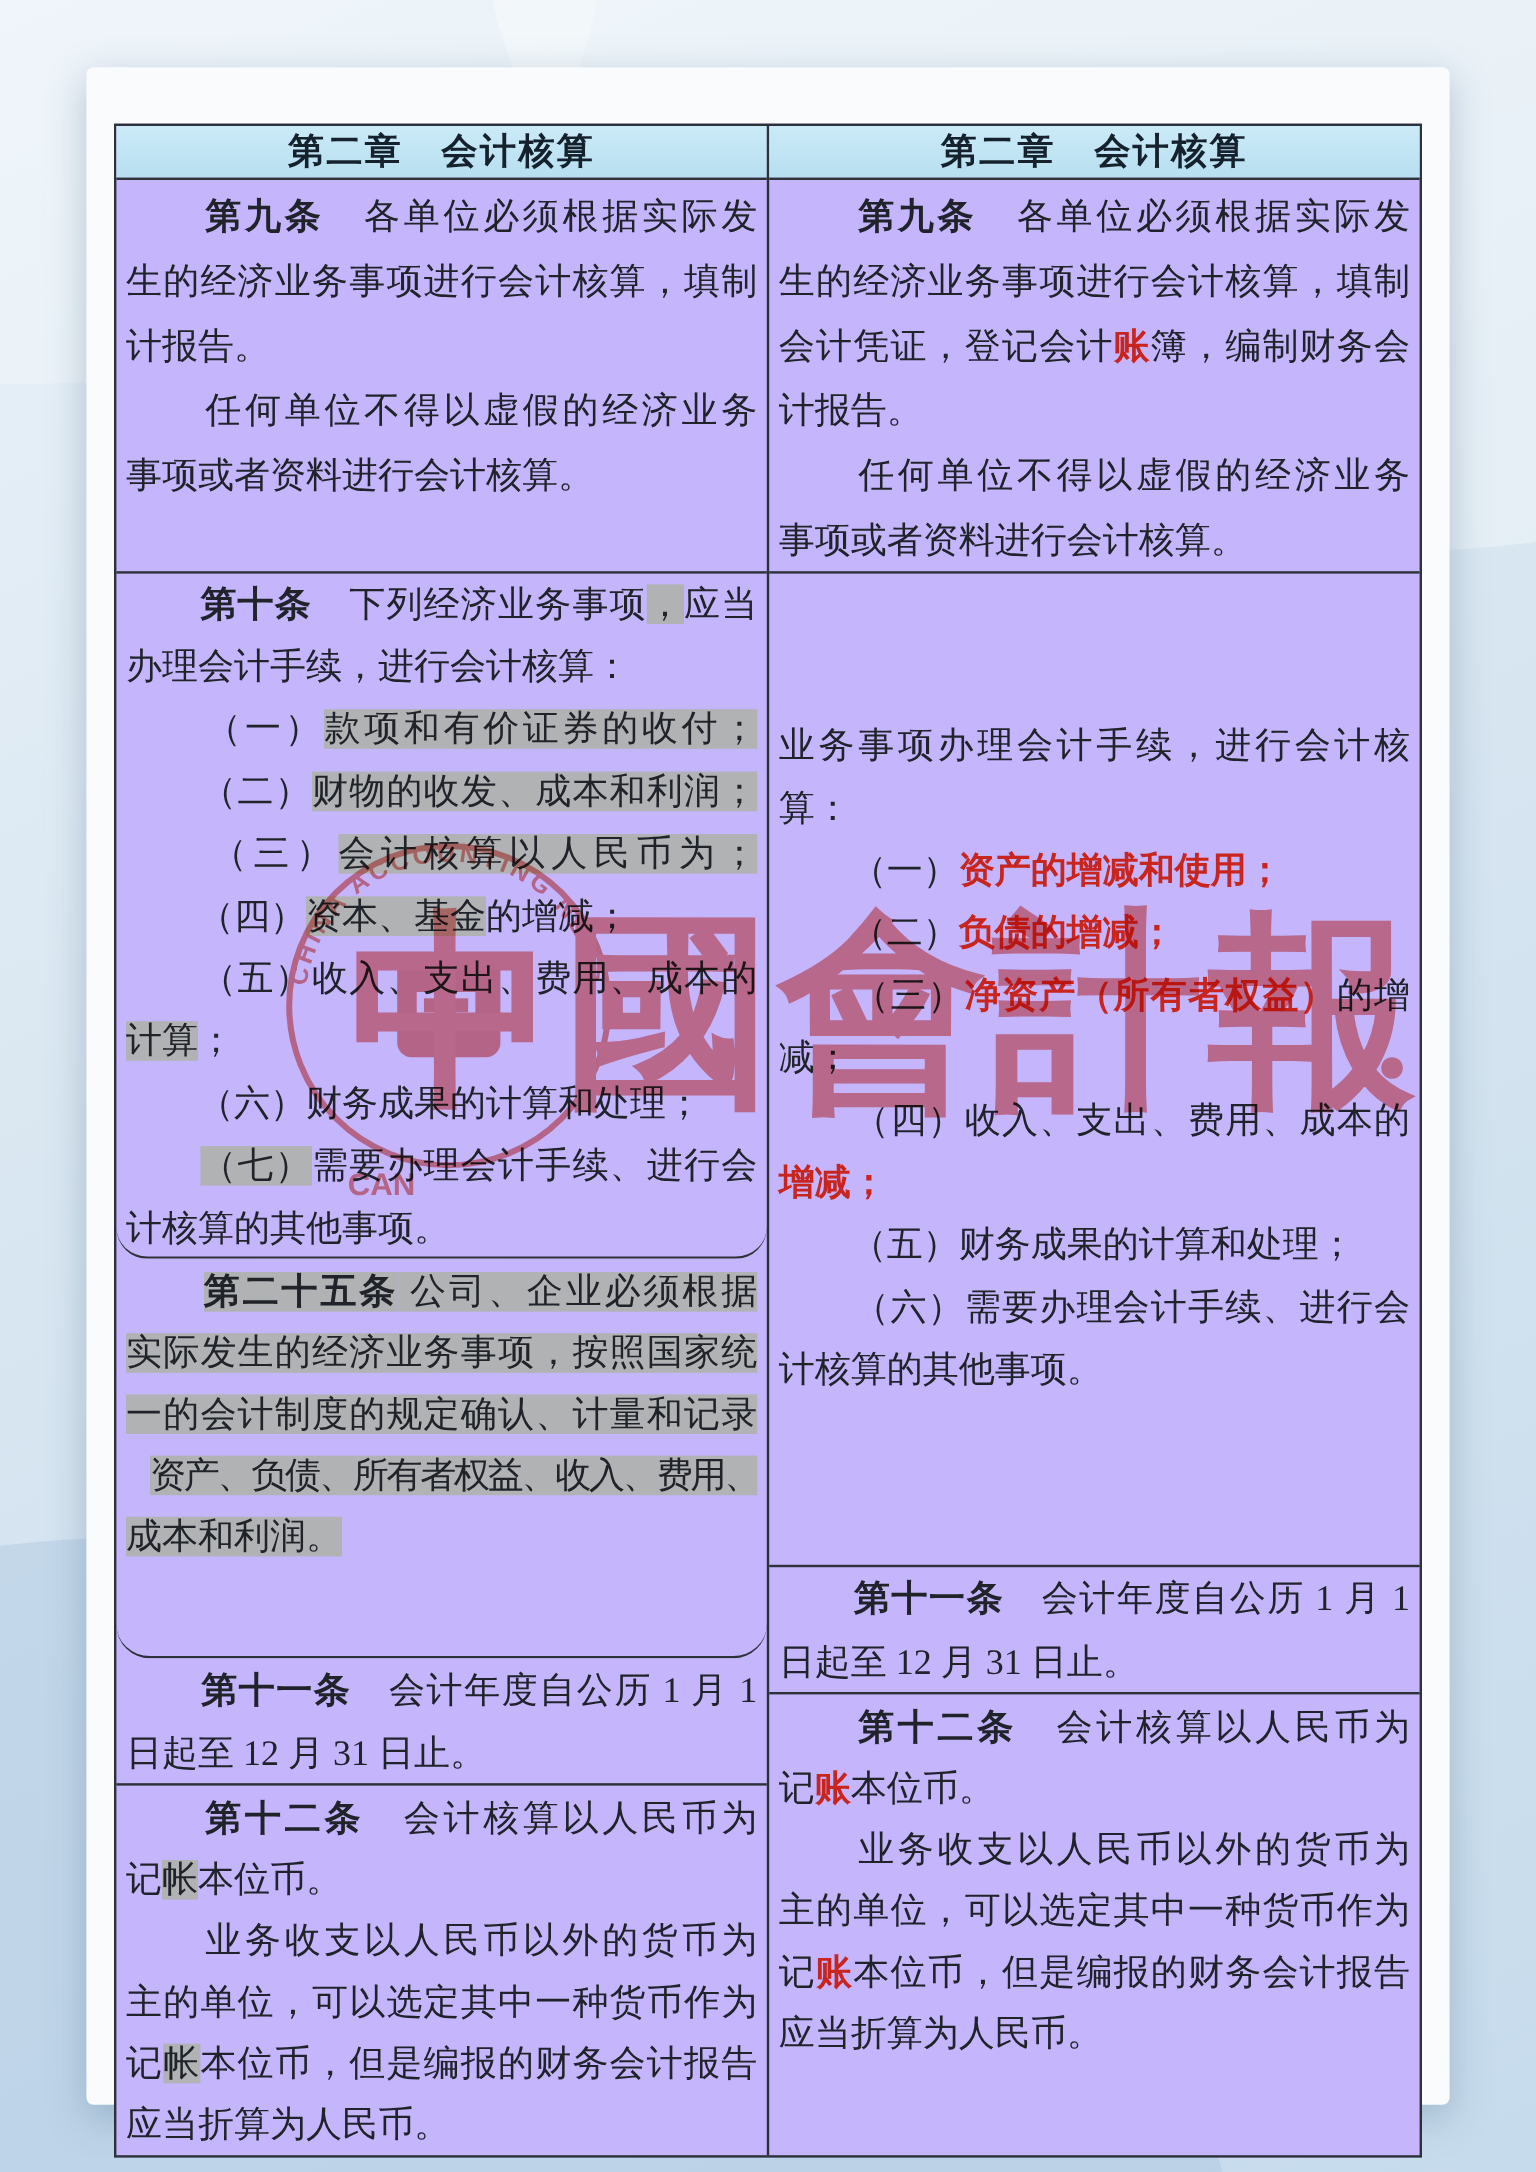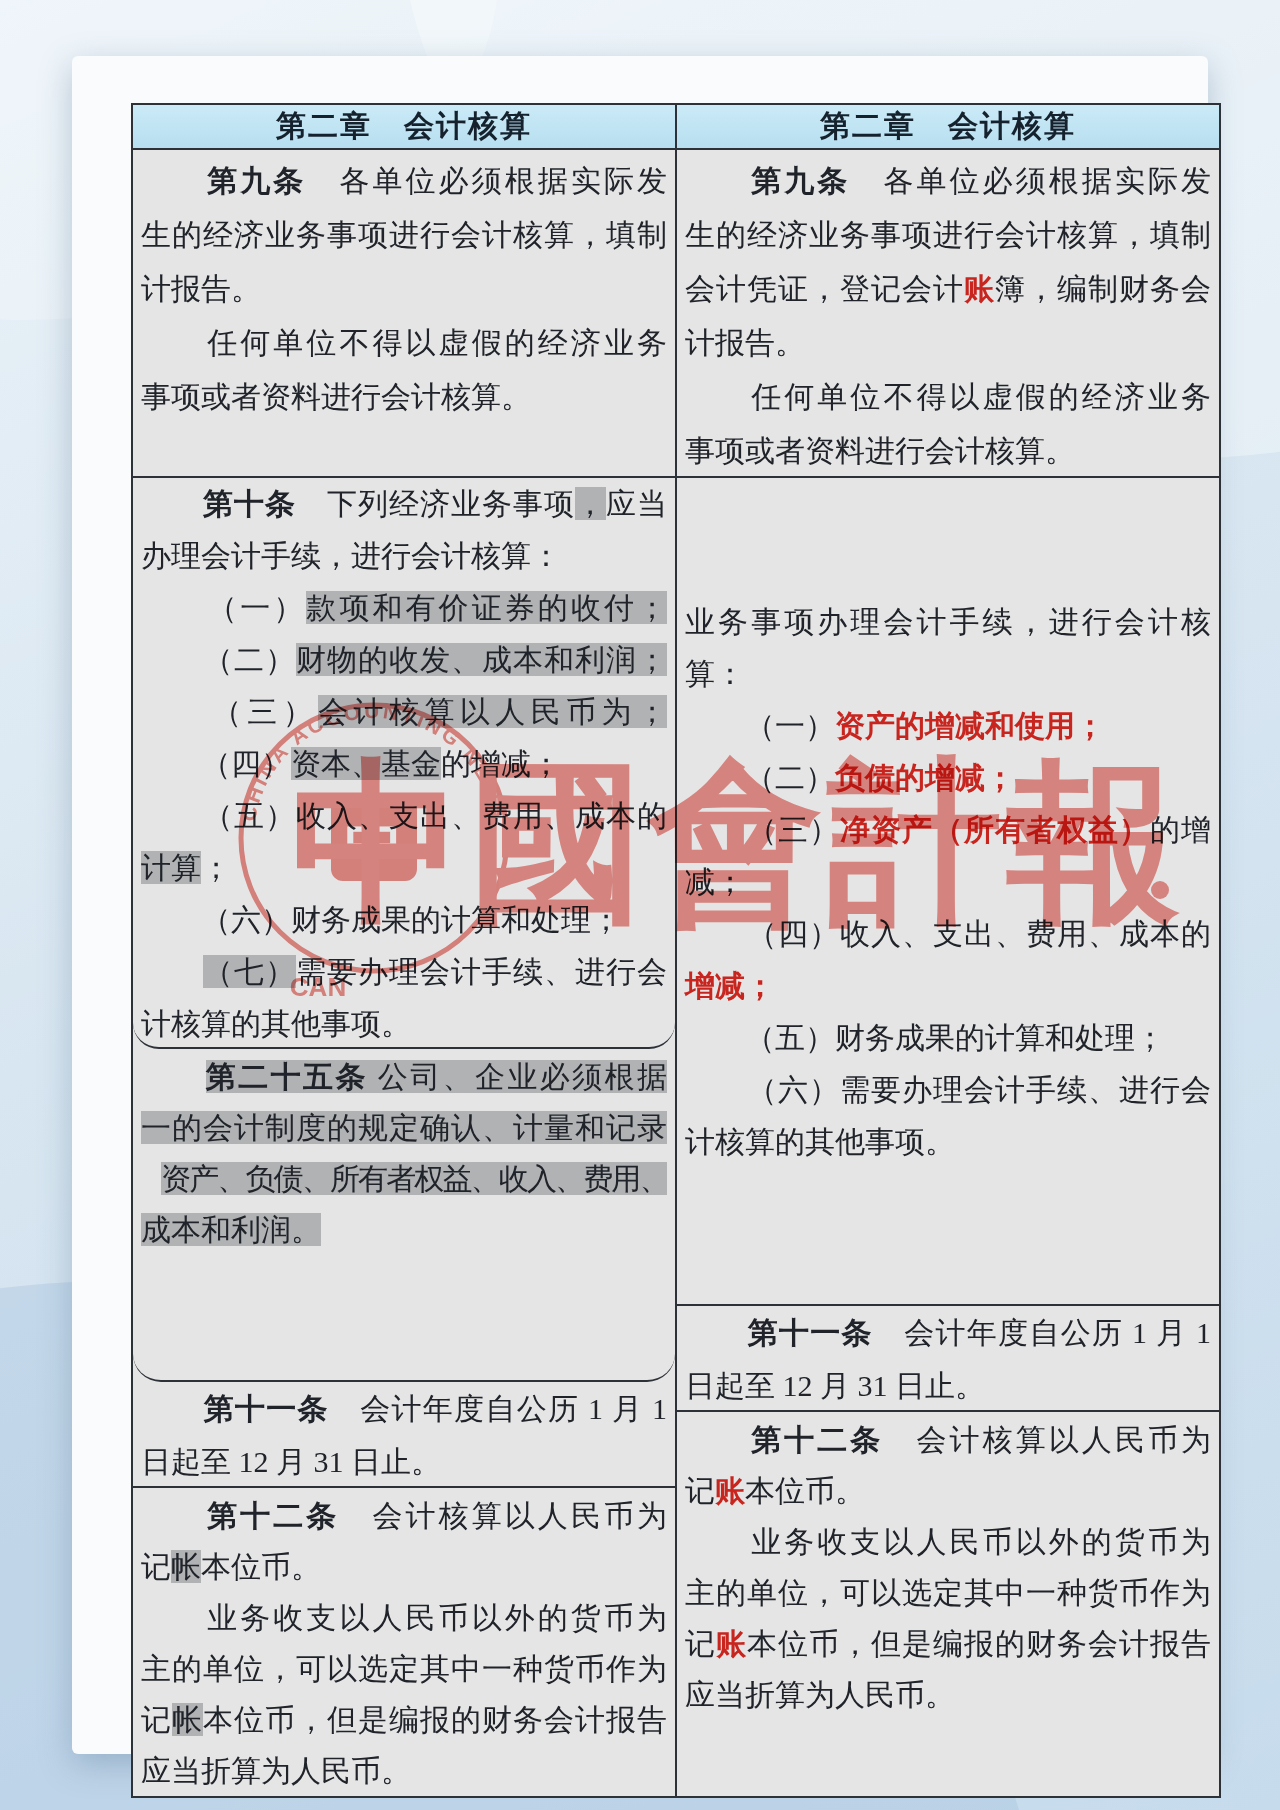--- a/index.html
+++ b/index.html
@@ -12,21 +12,21 @@
   .w1{width:1500px;height:1100px;right:-620px;top:-640px;background:rgba(255,255,255,.32);}
   .w2{width:1800px;height:1350px;left:-760px;bottom:-820px;background:rgba(168,196,222,.40);}
   .w3{width:950px;height:720px;left:-450px;top:-400px;background:rgba(255,255,255,.26);}
   .page{
     position:absolute;left:72px;top:56px;width:1136px;height:1698px;
     background:#f9fbfd;border-radius:6px;
     box-shadow:0 10px 32px rgba(90,120,150,.38);
   }
   .law-table{
     position:absolute;left:23px;top:47px;width:1086px;
-    border:2px solid #2d3138;display:flex;background:#e5e5e5;margin-left:36px;
+    border:2px solid #2d3138;display:flex;background:#c4b5fd;
   }
   .col{flex:1 1 0;min-width:0;}
   .col-right{border-left:2px solid #2d3138;}
   .cell{
     box-sizing:border-box;border-bottom:2px solid #2d3138;
     padding:0 8px;overflow:hidden;font-size:30px;color:#20242a;
   }
   .col > .cell:last-child{border-bottom:none;}
   .hcell{display:flex;align-items:center;justify-content:center;
     background:linear-gradient(#cbeaf7,#b7dff0);padding:0;}
@@ -73,20 +73,21 @@
           <div class="line fill"><span class="sg-n">　　（三）</span><span class="sg-hl">会计核算以人民币为；</span></div>
           <div class="line nf"><span class="sg-n">　　（四）</span><span class="sg-hl">资本、基金</span><span class="sg-n">的增减；</span></div>
           <div class="line fill"><span class="sg-n">　　（五）收入、支出、费用、成本的</span></div>
           <div class="line nf"><span class="sg-hl">计算</span><span class="sg-n">；</span></div>
           <div class="line nf"><span class="sg-n">　　（六）财务成果的计算和处理；</span></div>
           <div class="line fill"><span class="sg-n">　　</span><span class="sg-hl">（七）</span><span class="sg-n">需要办理会计手续、进行会</span></div>
           <div class="line nf"><span class="sg-n">计核算的其他事项。</span></div>
         </div>
         <div class="cell" style="height: 333px; line-height: 51px; padding-top: 2px; border-radius: 28px;">
           <div class="line fill"><span class="sg-n">　　</span><span class="sg-hlb">第二十五条</span><span class="sg-hl"> 公司、企业必须根据</span></div>
+          <div class="line fill"><span class="sg-hl">实际发生的经济业务事项，按照国家统</span></div>
           <div class="line fill"><span class="sg-hl">一的会计制度的规定确认、计量和记录</span></div>
           <div class="line fill sq"><span class="sg-hl">资产、负债、所有者权益、收入、费用、</span></div>
           <div class="line nf"><span class="sg-hl">成本和利润。</span></div>
         </div>
         <div class="cell" style="height: 106px; line-height: 53px;">
           <div class="line fill"><span class="sg-n">　　</span><span class="sg-b">第十一条</span><span class="sg-n">　会计年度自公历 1 月 1</span></div>
           <div class="line nf"><span class="sg-n">日起至 12 月 31 日止。</span></div>
         </div>
         <div class="cell" style="height: 308px; line-height: 51px; padding-top: 2px;">
           <div class="line fill"><span class="sg-n">　　</span><span class="sg-b">第十二条</span><span class="sg-n">　会计核算以人民币为</span></div>

